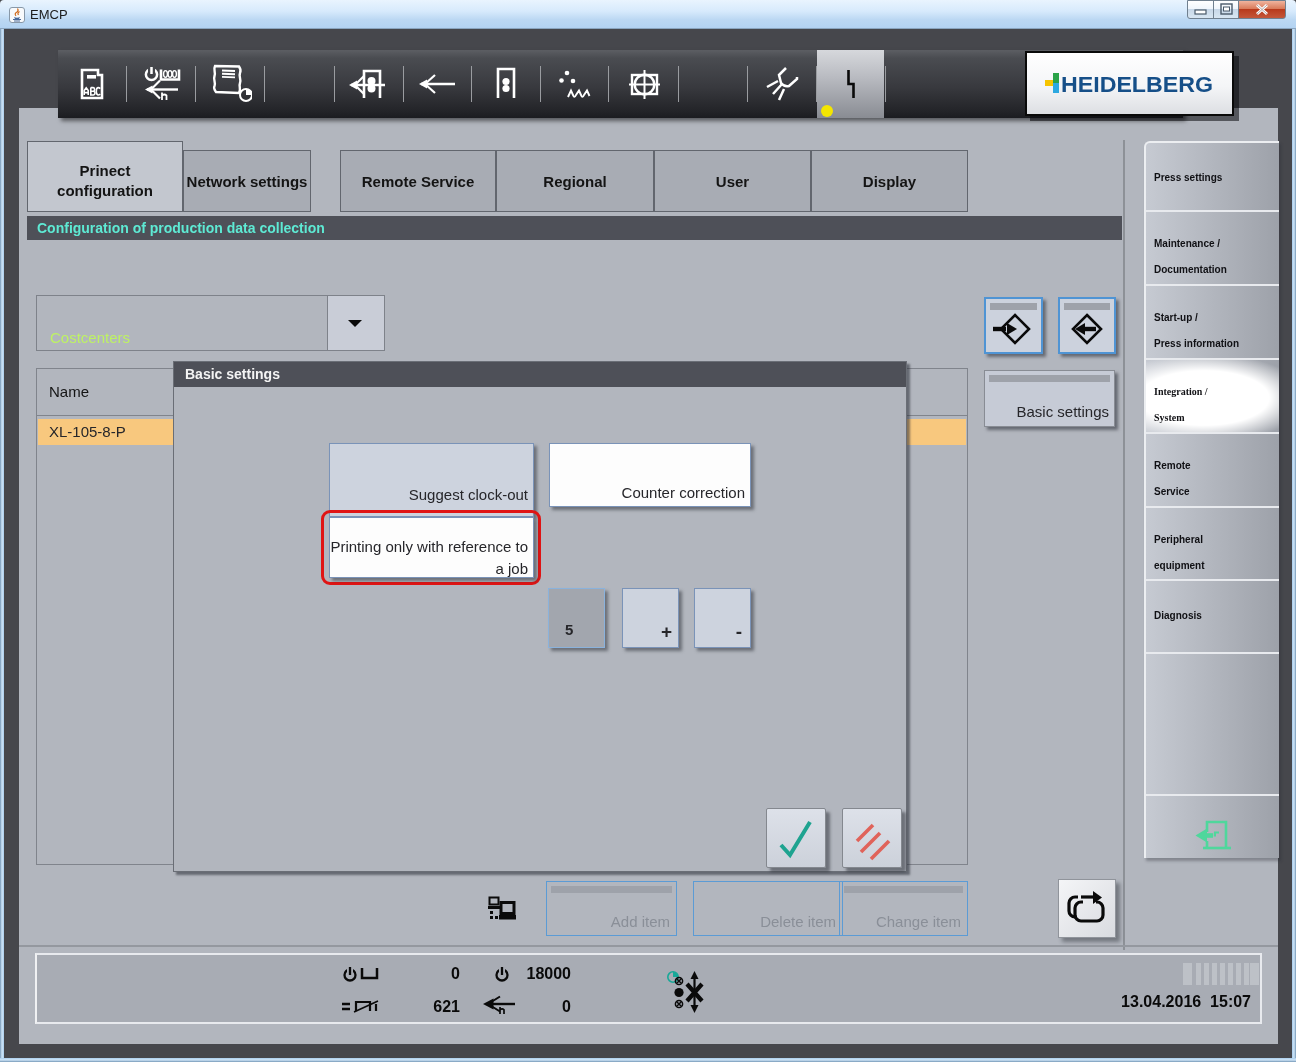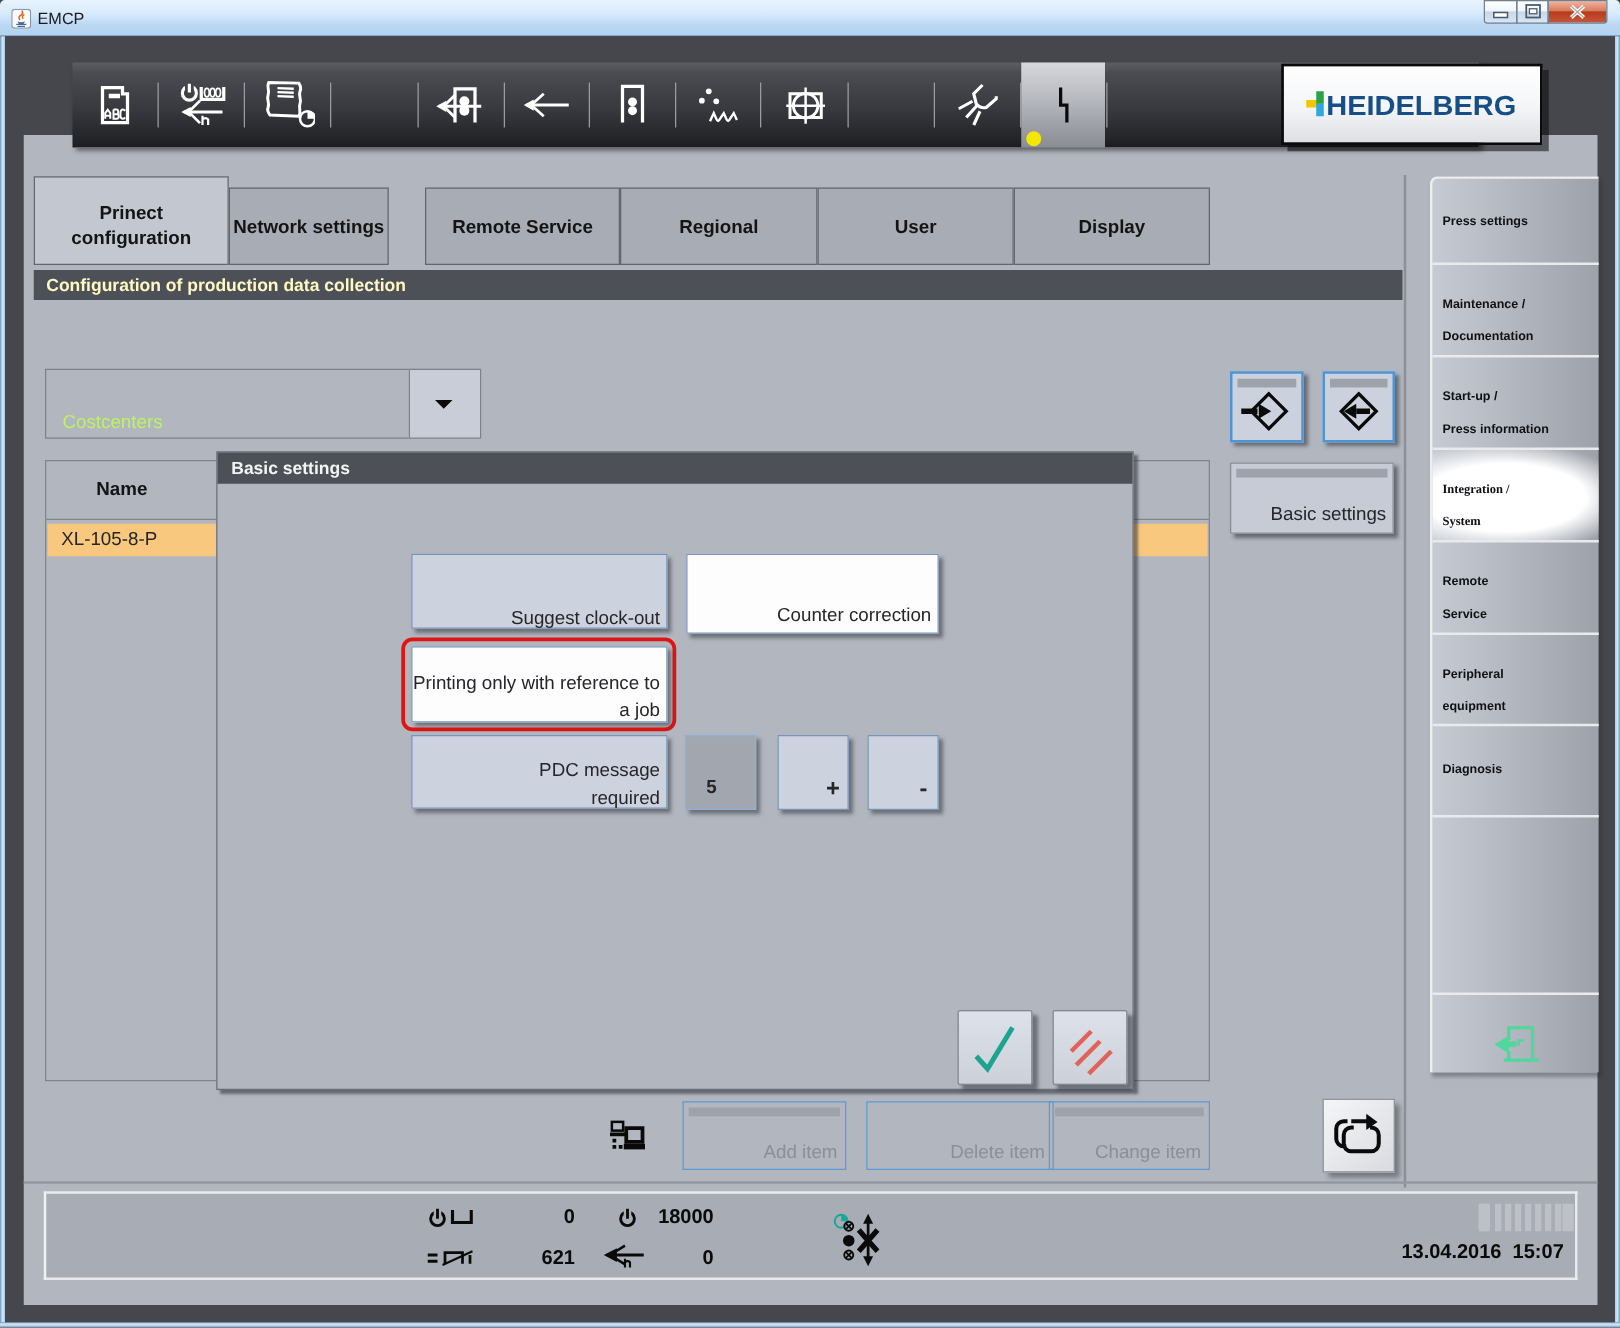--- a/index.html
+++ b/index.html
@@ -33,29 +33,29 @@
   #ydot { left:821px; top:105px; width:12px; height:12px; border-radius:50%; background:#f4e600; }
   
   #logo { left:1025px; top:51px; width:209px; height:65px; background:linear-gradient(180deg,#ffffff 0%,#f4f5f7 55%,#dddfe3 100%);
     border:2px solid #0a0a0a; box-shadow:5px 5px 0 rgba(10,10,12,0.55); }
   
   .tab { position:absolute; background:#a8acb4; border:1px solid #62666e; color:#141414;
     font-weight:bold; font-size:15px; text-align:center; }
   #tab1 { left:27px; top:141px; width:156px; height:71px; background:#c3c7cf; z-index:2; }
   .tabtxt { position:absolute; width:100%; }
   
-  #confbar { left:27px; top:216px; width:1095px; height:24px; background:#4e5058; color:#fef9c3;
+  #confbar { left:27px; top:216px; width:1095px; height:24px; background:#4e5058; color:#5eead4;
     font-weight:bold; font-size:14px; line-height:24px; padding-left:10px; }
   
   #combo { left:36px; top:295px; width:348px; height:56px; border:1px solid #7e828a; }
   #combotxt { left:13px; top:33px; font-size:15px; color:#bef264; }
   #combobtn { left:290px; top:-1px; width:58px; height:56px; background:#c9cdd7; border:1px solid #7e828a; }
   
   #table { left:36px; top:368px; width:932px; height:497px; border:1px solid #80848c; }
-  #namehdr { left:12px; top:14px; font-weight:bold; font-size:15px; color:#141414;margin-left:28px; }
+  #namehdr { left:12px; top:14px; font-weight:normal; font-size:15px; color:#141414; }
   #hdrline { left:0; top:46px; width:930px; height:1px; background:#80848c; }
   #orow { left:1px; top:50px; width:928px; height:26px; background:#f8c87e; }
   #orowtxt { left:11px; top:4px; font-size:15px; color:#26262a; }
   
   .bluebtn { position:absolute; background:#ccd2dd; border:2px solid #4f94d4; box-shadow:3px 3px 3px rgba(40,44,52,0.55); }
   .topbar { position:absolute; left:4px; top:4px; right:4px; height:7px; background:#9ea2aa; }
   #dbtn1 { left:984px; top:297px; width:59px; height:57px; }
   #dbtn2 { left:1058px; top:297px; width:58px; height:57px; }
   #bsbtn { left:984px; top:370px; width:131px; height:57px; background:#c6cbd6; border:1px solid #888c94;
      box-shadow:3px 3px 3px rgba(40,44,52,0.55); font-size:15px; color:#26262a; }
@@ -289,25 +289,24 @@
         <line x1="11" y1="40" x2="39" y2="40" stroke="#4fd79c" stroke-width="2.6"></line>
         <rect x="14" y="25.2" width="7" height="4.6" fill="#4fd79c"></rect>
         <path d="M3.5,27.5 L15,20.5 L15,34.5 Z" fill="#4fd79c"></path>
         <path d="M22,24.5 h5 M22.9,24.5 v4" stroke="#4fd79c" stroke-width="2.2" fill="none"></path>
       </svg>
     </div>
   </div>
 
   <div id="dialog" class="abs">
     <div id="dtitle" class="abs">Basic settings</div>
-    <div class="dlbtn" style="left:155px;top:81px;width:205px;height:60px;padding:42px 5px 0 0">Suggest clock-out</div>
+    <div class="dlbtn" style="left:155px;top:81px;width:205px;height:74px;padding:42px 5px 0 0">Suggest clock-out</div>
     <div class="dlbtn white" style="left:375px;top:81px;width:202px;height:64px;padding:40px 5px 0 0">Counter correction</div>
     <div id="redring" class="abs"></div>
     <div class="dlbtn white" style="left:155px;top:155px;width:205px;height:61px;padding:18px 5px 0 0;line-height:22px">Printing only with reference to<br>a job</div>
-    <div class="dlbtn" style="left:155px;top:226px;width:205px;height:59px;padding:17px 5px 0 0;line-height:22px">PDC message<br>required</div>
     <div class="dlbtn" style="left:374px;top:226px;width:57px;height:60px;background:#a2a6ae;border-color:#8ab2dc;text-align:left;padding:32px 0 0 16px;font-weight:bold">5</div>
     <div class="dlbtn" style="left:448px;top:226px;width:57px;height:60px;padding:32px 6px 0 0;font-weight:bold;font-size:19px">+</div>
     <div class="dlbtn" style="left:520px;top:226px;width:57px;height:60px;padding:32px 8px 0 0;font-weight:bold;font-size:19px">-</div>
     <div class="okbtn" style="left:592px;top:446px">
       <svg width="58" height="58" viewBox="0 0 58 58">
         <path d="M14,36 L23,46 L43,13" fill="none" stroke="#1ea390" stroke-width="4"></path>
       </svg>
     </div>
     <div class="okbtn" style="left:668px;top:446px">
       <svg width="58" height="58" viewBox="0 0 58 58">

